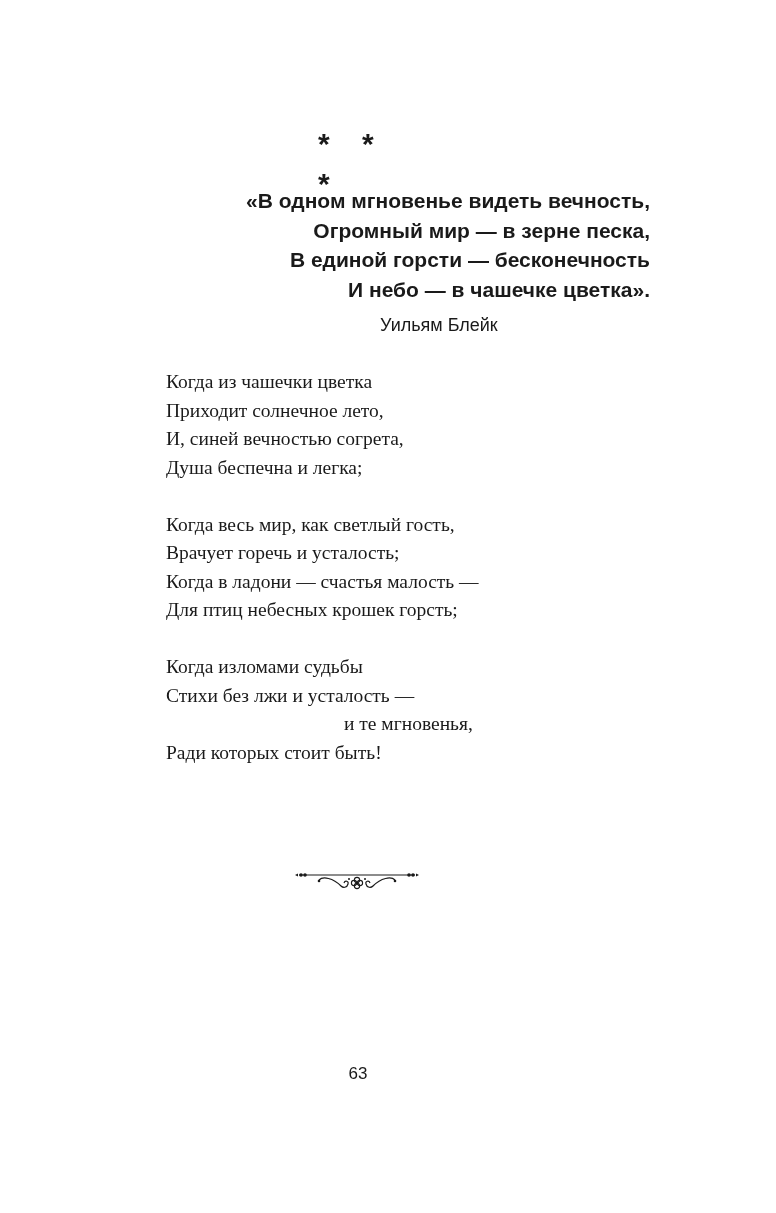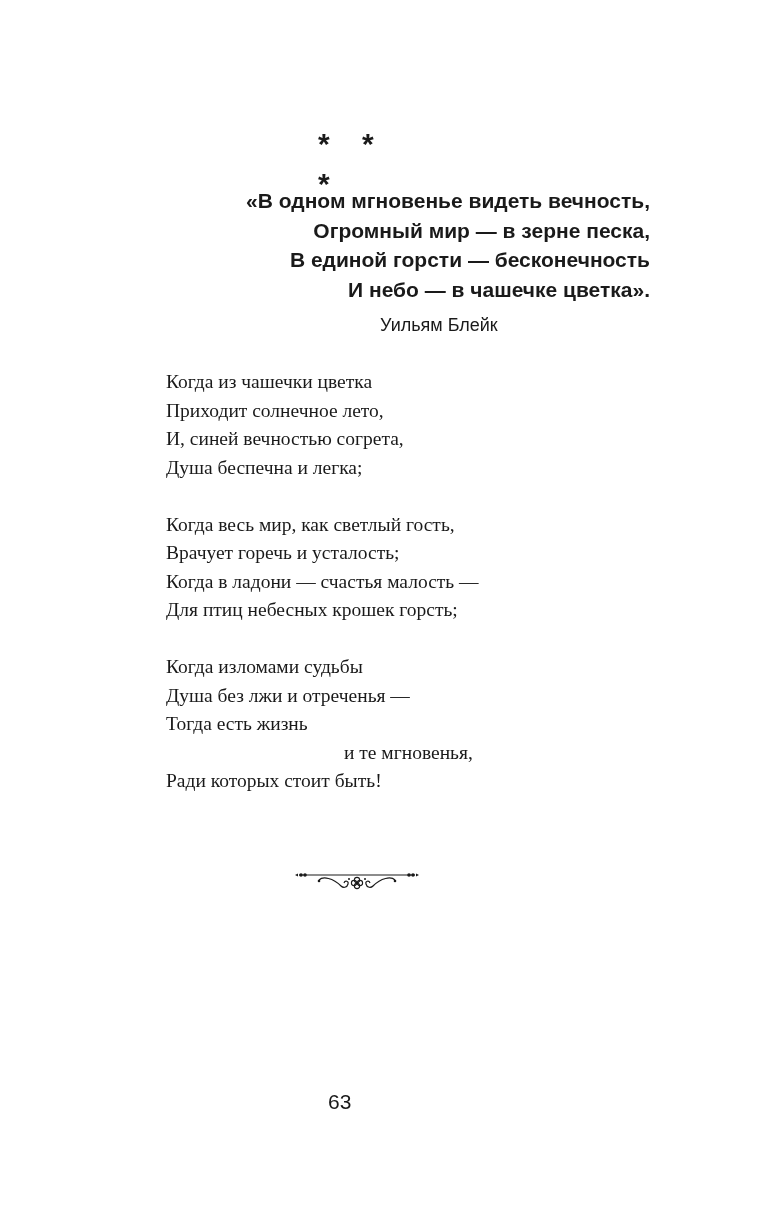--- a/index.html
+++ b/index.html
@@ -23,22 +23,22 @@
     }
     .poem {
       position: absolute; left: 166px; top: 368px; width: 460px;
       font-size: 19.5px; line-height: 28.5px;
     }
     .stanza { margin-bottom: 28.5px; }
     .stanza .line { display: block; white-space: nowrap; font-family: Liberation Serif, serif; }
     .stanza .line.indent { padding-left: 178px; }
     .ornament { position: absolute; left: 293px; top: 866px; width: 128px; height: 28px; }
     .page-number {
-      position: absolute; left: 328px; top: 1090px; width: 60px; text-align: left;
-      font-size: 21px; line-height: 24px;
+      position: absolute; left: 328px; top: 1062px; width: 60px; text-align: center;
+      font-size: 17px; line-height: 24px;
     }
   </style>
 </head>
 <body>
 
 <div class="page">
 
   <div class="stars">* * *</div>
 
   <div class="epigraph">
@@ -58,22 +58,21 @@
       <span class="line">Душа беспечна и легка;</span>
     </div>
     <div class="stanza">
       <span class="line">Когда весь мир, как светлый гость,</span>
       <span class="line">Врачует горечь и усталость;</span>
       <span class="line">Когда в ладони — счастья малость —</span>
       <span class="line">Для птиц небесных крошек горсть;</span>
     </div>
     <div class="stanza">
       <span class="line">Когда изломами судьбы</span>
-      <span class="line">Душа без лжи и отреченья —</span>
-      <span class="line">Тогда есть жизнь</span>
+      <span class="line">Стихи без лжи и усталость —</span>
       <span class="line indent">и те мгновенья,</span>
       <span class="line">Ради которых стоит быть!</span>
     </div>
   </div>
 
   <div class="ornament">
     <svg width="128" height="28" viewBox="0 0 128 28" xmlns="http://www.w3.org/2000/svg">
       <line x1="6" y1="9" x2="122" y2="9" stroke="#1a1a1a" stroke-width="1.2"></line>
       <circle cx="8" cy="9" r="1.8" fill="#1a1a1a"></circle>
       <circle cx="12" cy="9" r="1.8" fill="#1a1a1a"></circle>

